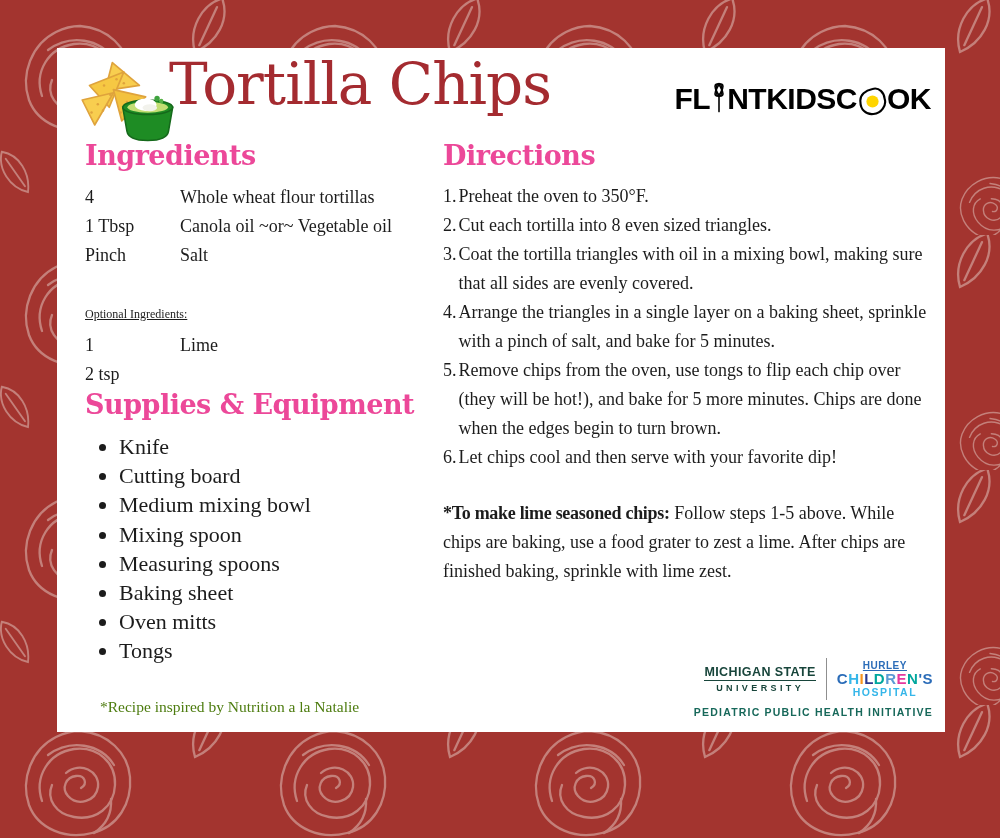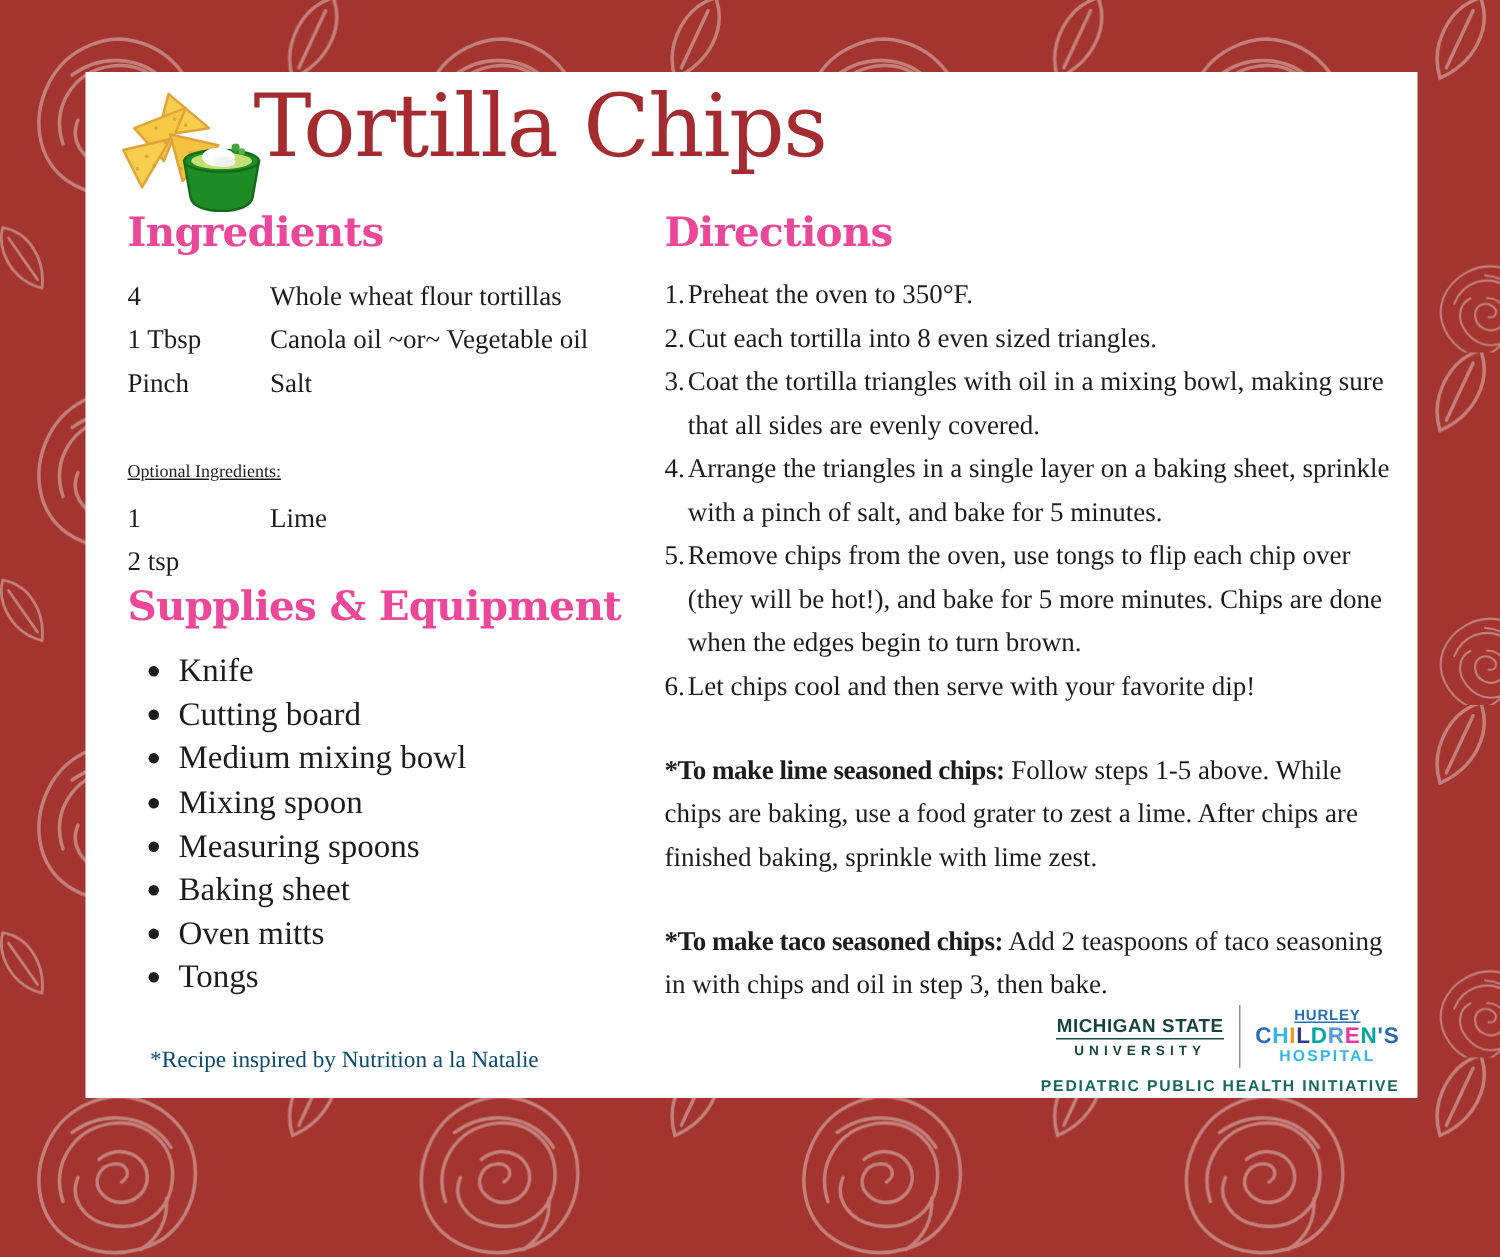--- a/index.html
+++ b/index.html
@@ -47,23 +47,23 @@
   .sup-list{margin:12px 0 0 0; padding-left:34px;}
   .sup-list li{font-size:22px; line-height:29.2px;}
   .steps{margin-top:11px;}
   .step{display:flex; font-size:18px; line-height:29px;}
   .step-num{flex:0 0 auto; margin-right:2px;}
   .step-text{flex:1;}
   .note{margin-top:27px; font-size:18px; line-height:29px;}
   .note-lead{font-weight:bold; font-family:"Liberation Serif", serif; letter-spacing:-0.3px;}
   
   .credit{
-    position:absolute; left:43px; bottom:16px; font-size:15.5px; color:#0c4a6e;
-  }
-  .logos{position:absolute; right:12px; bottom:2px; text-align:center;}
+    position:absolute; left:43px; bottom:16px; font-size:15.5px; color:#4d7c0f;
+  }
+  .logos{position:absolute; right:12px; bottom:14px; text-align:center;}
   .logo-row{display:flex; align-items:center; justify-content:flex-end;}
   .msu{color:#18453B; font-family:"Liberation Sans", sans-serif; text-align:center;}
   .msu-l1{font-size:12.5px; font-weight:bold; letter-spacing:0.4px;
           border-bottom:1.5px solid #18453B; padding-bottom:1px; white-space:nowrap;}
   .msu-l2{font-size:9px; font-weight:bold; letter-spacing:3.4px; margin-top:2px; white-space:nowrap;}
   .logo-divider{width:1px; height:42px; background:#8f8f8f; margin:0 10px;}
   .hurley{font-family:"Liberation Sans", sans-serif; text-align:center;}
   .hurley-l1{font-size:10px; font-weight:bold; color:#2B6CB8; text-decoration:underline;
              letter-spacing:0.5px;}
   .hurley-l2{font-size:15px; font-weight:bold; letter-spacing:0.5px; line-height:1.05;}
@@ -131,20 +131,37 @@
         <ellipse cx="68" cy="47" rx="19.5" ry="5.2" fill="#C3DE74"></ellipse>
         <ellipse cx="66" cy="44.5" rx="10.5" ry="6" fill="#FFFFFF"></ellipse>
         <ellipse cx="70" cy="47.5" rx="7" ry="3.4" fill="#F2F2EC"></ellipse>
         <circle cx="77" cy="38.5" r="2.6" fill="#3FA33F"></circle>
         <circle cx="81" cy="41" r="2.1" fill="#58B347"></circle>
       </g>
     </svg>
 
     <h1 class="recipe-title">Tortilla Chips</h1>
 
+    <div class="brand">
+      <span>FL</span>
+      <svg class="whisk" viewBox="0 0 20 38" xmlns="http://www.w3.org/2000/svg">
+        <g stroke="#000" stroke-width="2" fill="none" stroke-linecap="round">
+          <line x1="10" y1="36" x2="10" y2="15"></line>
+          <ellipse cx="10" cy="9" rx="3.4" ry="8"></ellipse>
+          <ellipse cx="10" cy="9" rx="3.4" ry="8" transform="rotate(26 10 9)"></ellipse>
+          <ellipse cx="10" cy="9" rx="3.4" ry="8" transform="rotate(-26 10 9)"></ellipse>
+        </g>
+      </svg>
+      <span>NTKIDSC</span>
+      <svg class="egg" viewBox="0 0 30 30" xmlns="http://www.w3.org/2000/svg">
+        <path d="M15,2 C22,0 27,6 27.5,12 C30,19 24,27 16,28 C8,29 2.5,23 2.5,15.5 C1.5,8 8,3.5 15,2 Z" fill="#fff" stroke="#000" stroke-width="2.2"></path>
+        <circle cx="15" cy="15" r="6.3" fill="#FFD500"></circle>
+      </svg>
+      <span>OK</span>
+    </div>
 
     <div class="left-col">
       <h2 class="sec">Ingredients</h2>
 
       <div class="ing-table">
         <div class="ing-row">
           <span class="ing-amount">4</span>
           <span>Whole wheat flour tortillas</span>
         </div>
         <div class="ing-row">
@@ -207,23 +224,20 @@
         </div>
         <div class="step">
           <span class="step-num">6.</span>
           <span class="step-text">Let chips cool and then serve with your favorite dip!</span>
         </div>
       </div>
 
       <div class="note">
         <span class="note-lead">*To make lime seasoned chips:</span><span> Follow steps 1-5 above. While chips are baking, use a food grater to zest a lime. After chips are finished baking, sprinkle with lime zest.</span>
       </div>
-      <div class="note">
-        <span class="note-lead">*To make taco seasoned chips:</span><span> Add 2 teaspoons of taco seasoning in with chips and oil in step 3, then bake.</span>
-      </div>
     </div>
 
     <div class="credit">*Recipe inspired by Nutrition a la Natalie</div>
 
     <div class="logos">
       <div class="logo-row">
         <div class="msu">
           <div class="msu-l1">MICHIGAN STATE</div>
           <div class="msu-l2">UNIVERSITY</div>
         </div>

